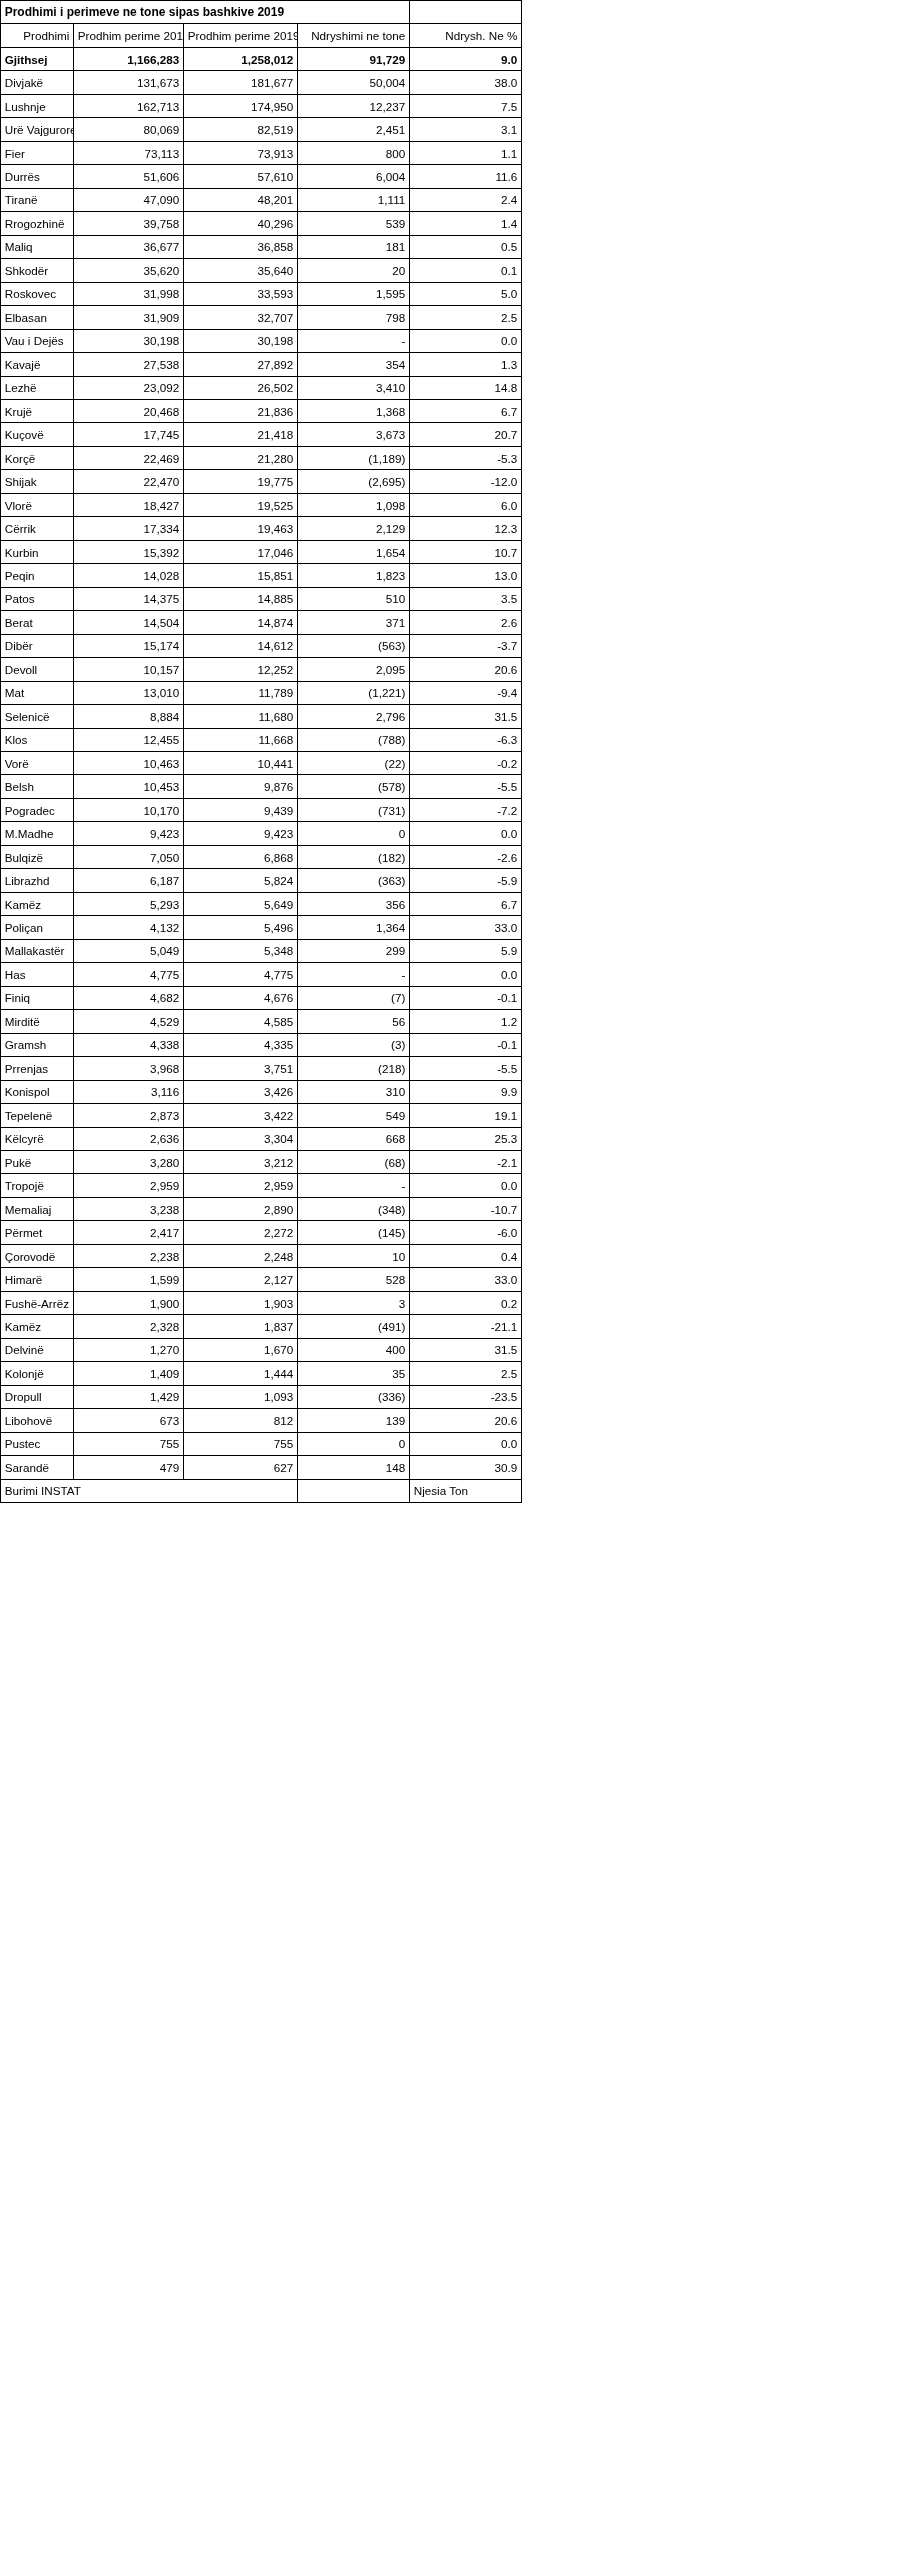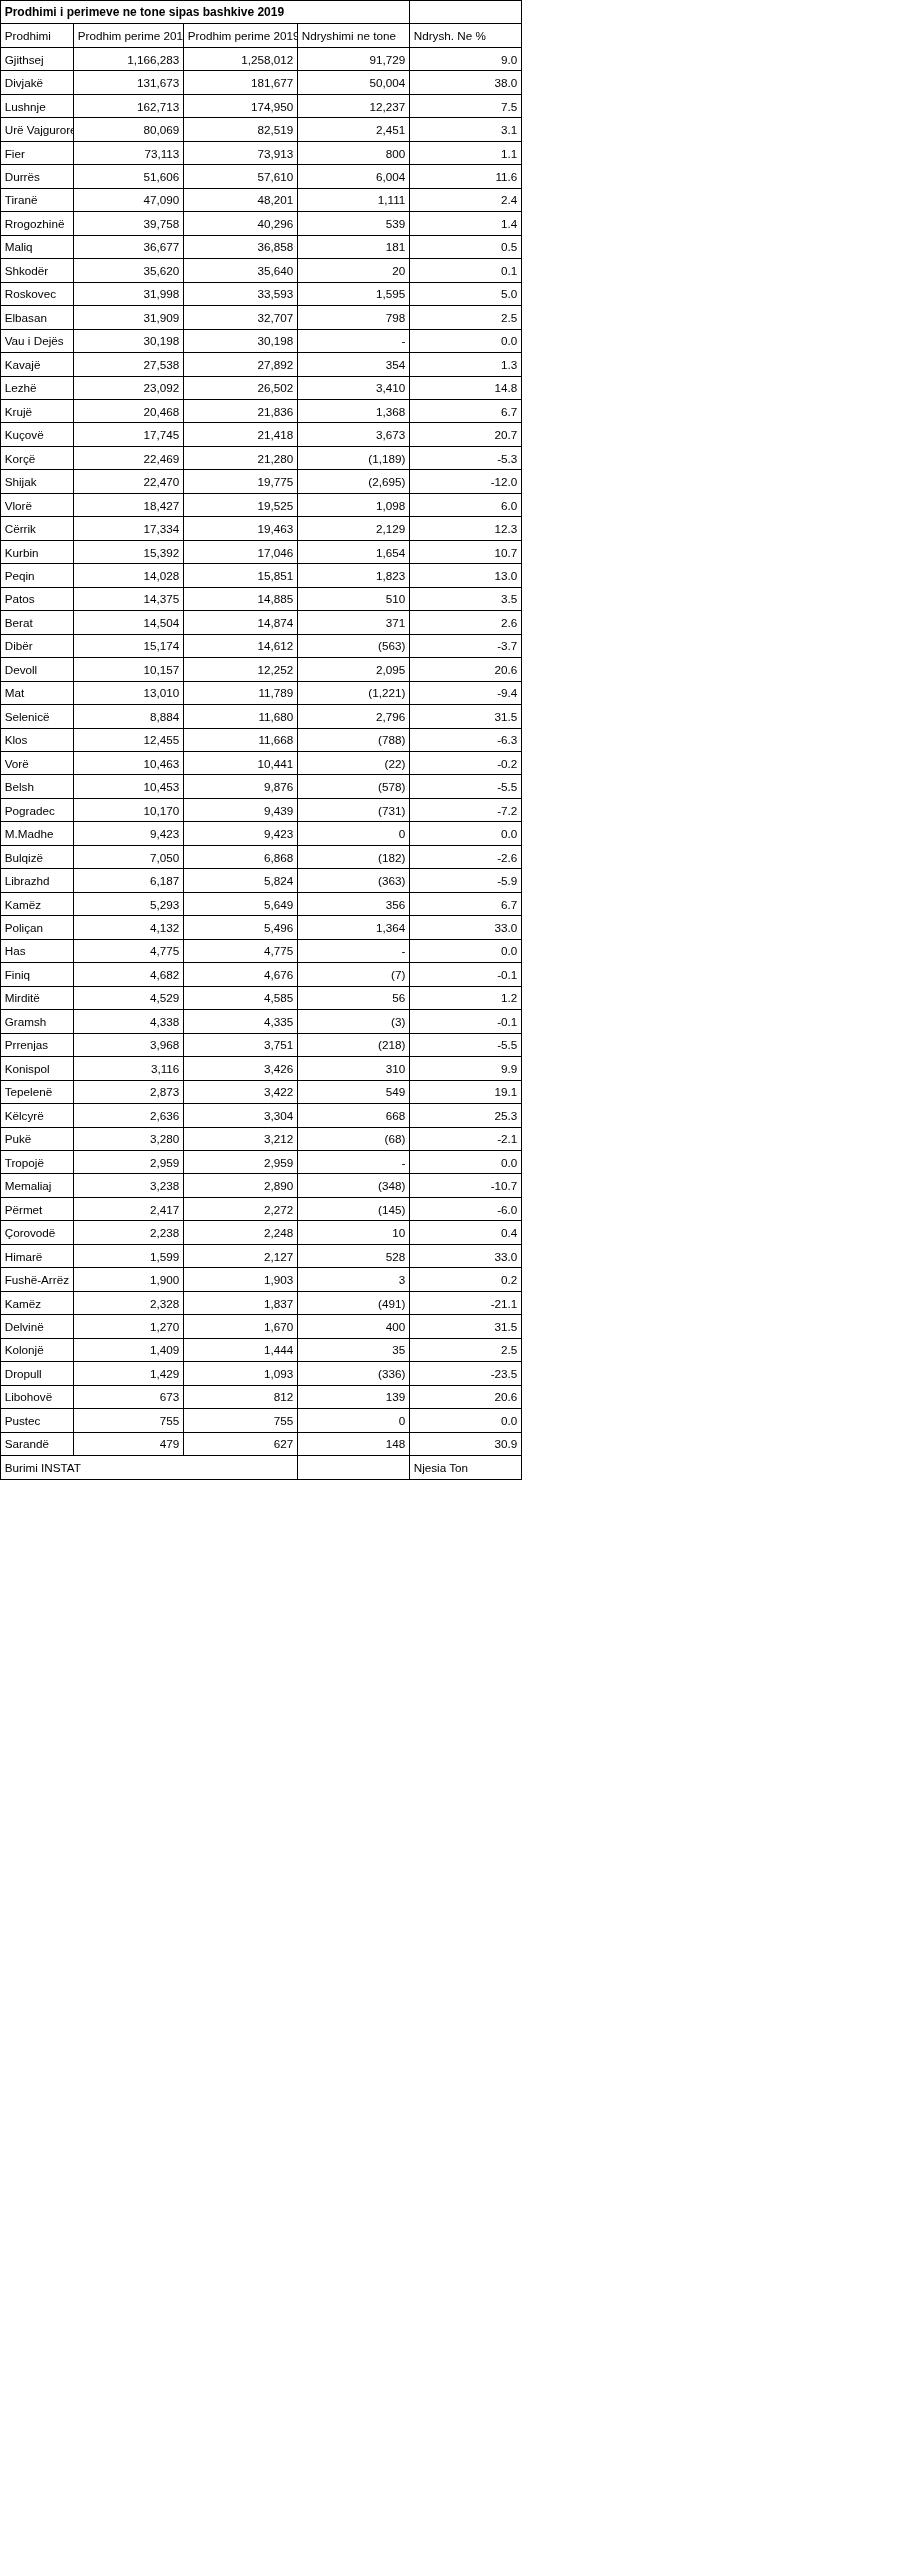--- a/index.html
+++ b/index.html
@@ -36,24 +36,24 @@
   col.c3 { width: 112px; }
   col.c4 { width: 112px; }
 
   .title-cell {
     font-weight: bold;
     font-size: 12px;
     text-align: left;
   }
   .hdr {
     font-weight: normal;
-    text-align: left;
+    text-align: right;
   }
   .total {
-    font-weight: normal;
+    font-weight: bold;
     margin-left: 32px;
   }
   .num {
     text-align: right;
   }
   .txt {
     text-align: left;
   }
   .footer-left {
     text-align: left;
@@ -352,20 +352,27 @@
           <td class="num">6.7</td>
         </tr>
         <tr>
           <td class="txt">Poliçan</td>
           <td class="num">4,132</td>
           <td class="num">5,496</td>
           <td class="num">1,364</td>
           <td class="num">33.0</td>
         </tr>
         <tr>
+          <td class="txt">Mallakastër</td>
+          <td class="num">5,049</td>
+          <td class="num">5,348</td>
+          <td class="num">299</td>
+          <td class="num">5.9</td>
+        </tr>
+        <tr>
           <td class="txt">Has</td>
           <td class="num">4,775</td>
           <td class="num">4,775</td>
           <td class="num">-</td>
           <td class="num">0.0</td>
         </tr>
         <tr>
           <td class="txt">Finiq</td>
           <td class="num">4,682</td>
           <td class="num">4,676</td>

